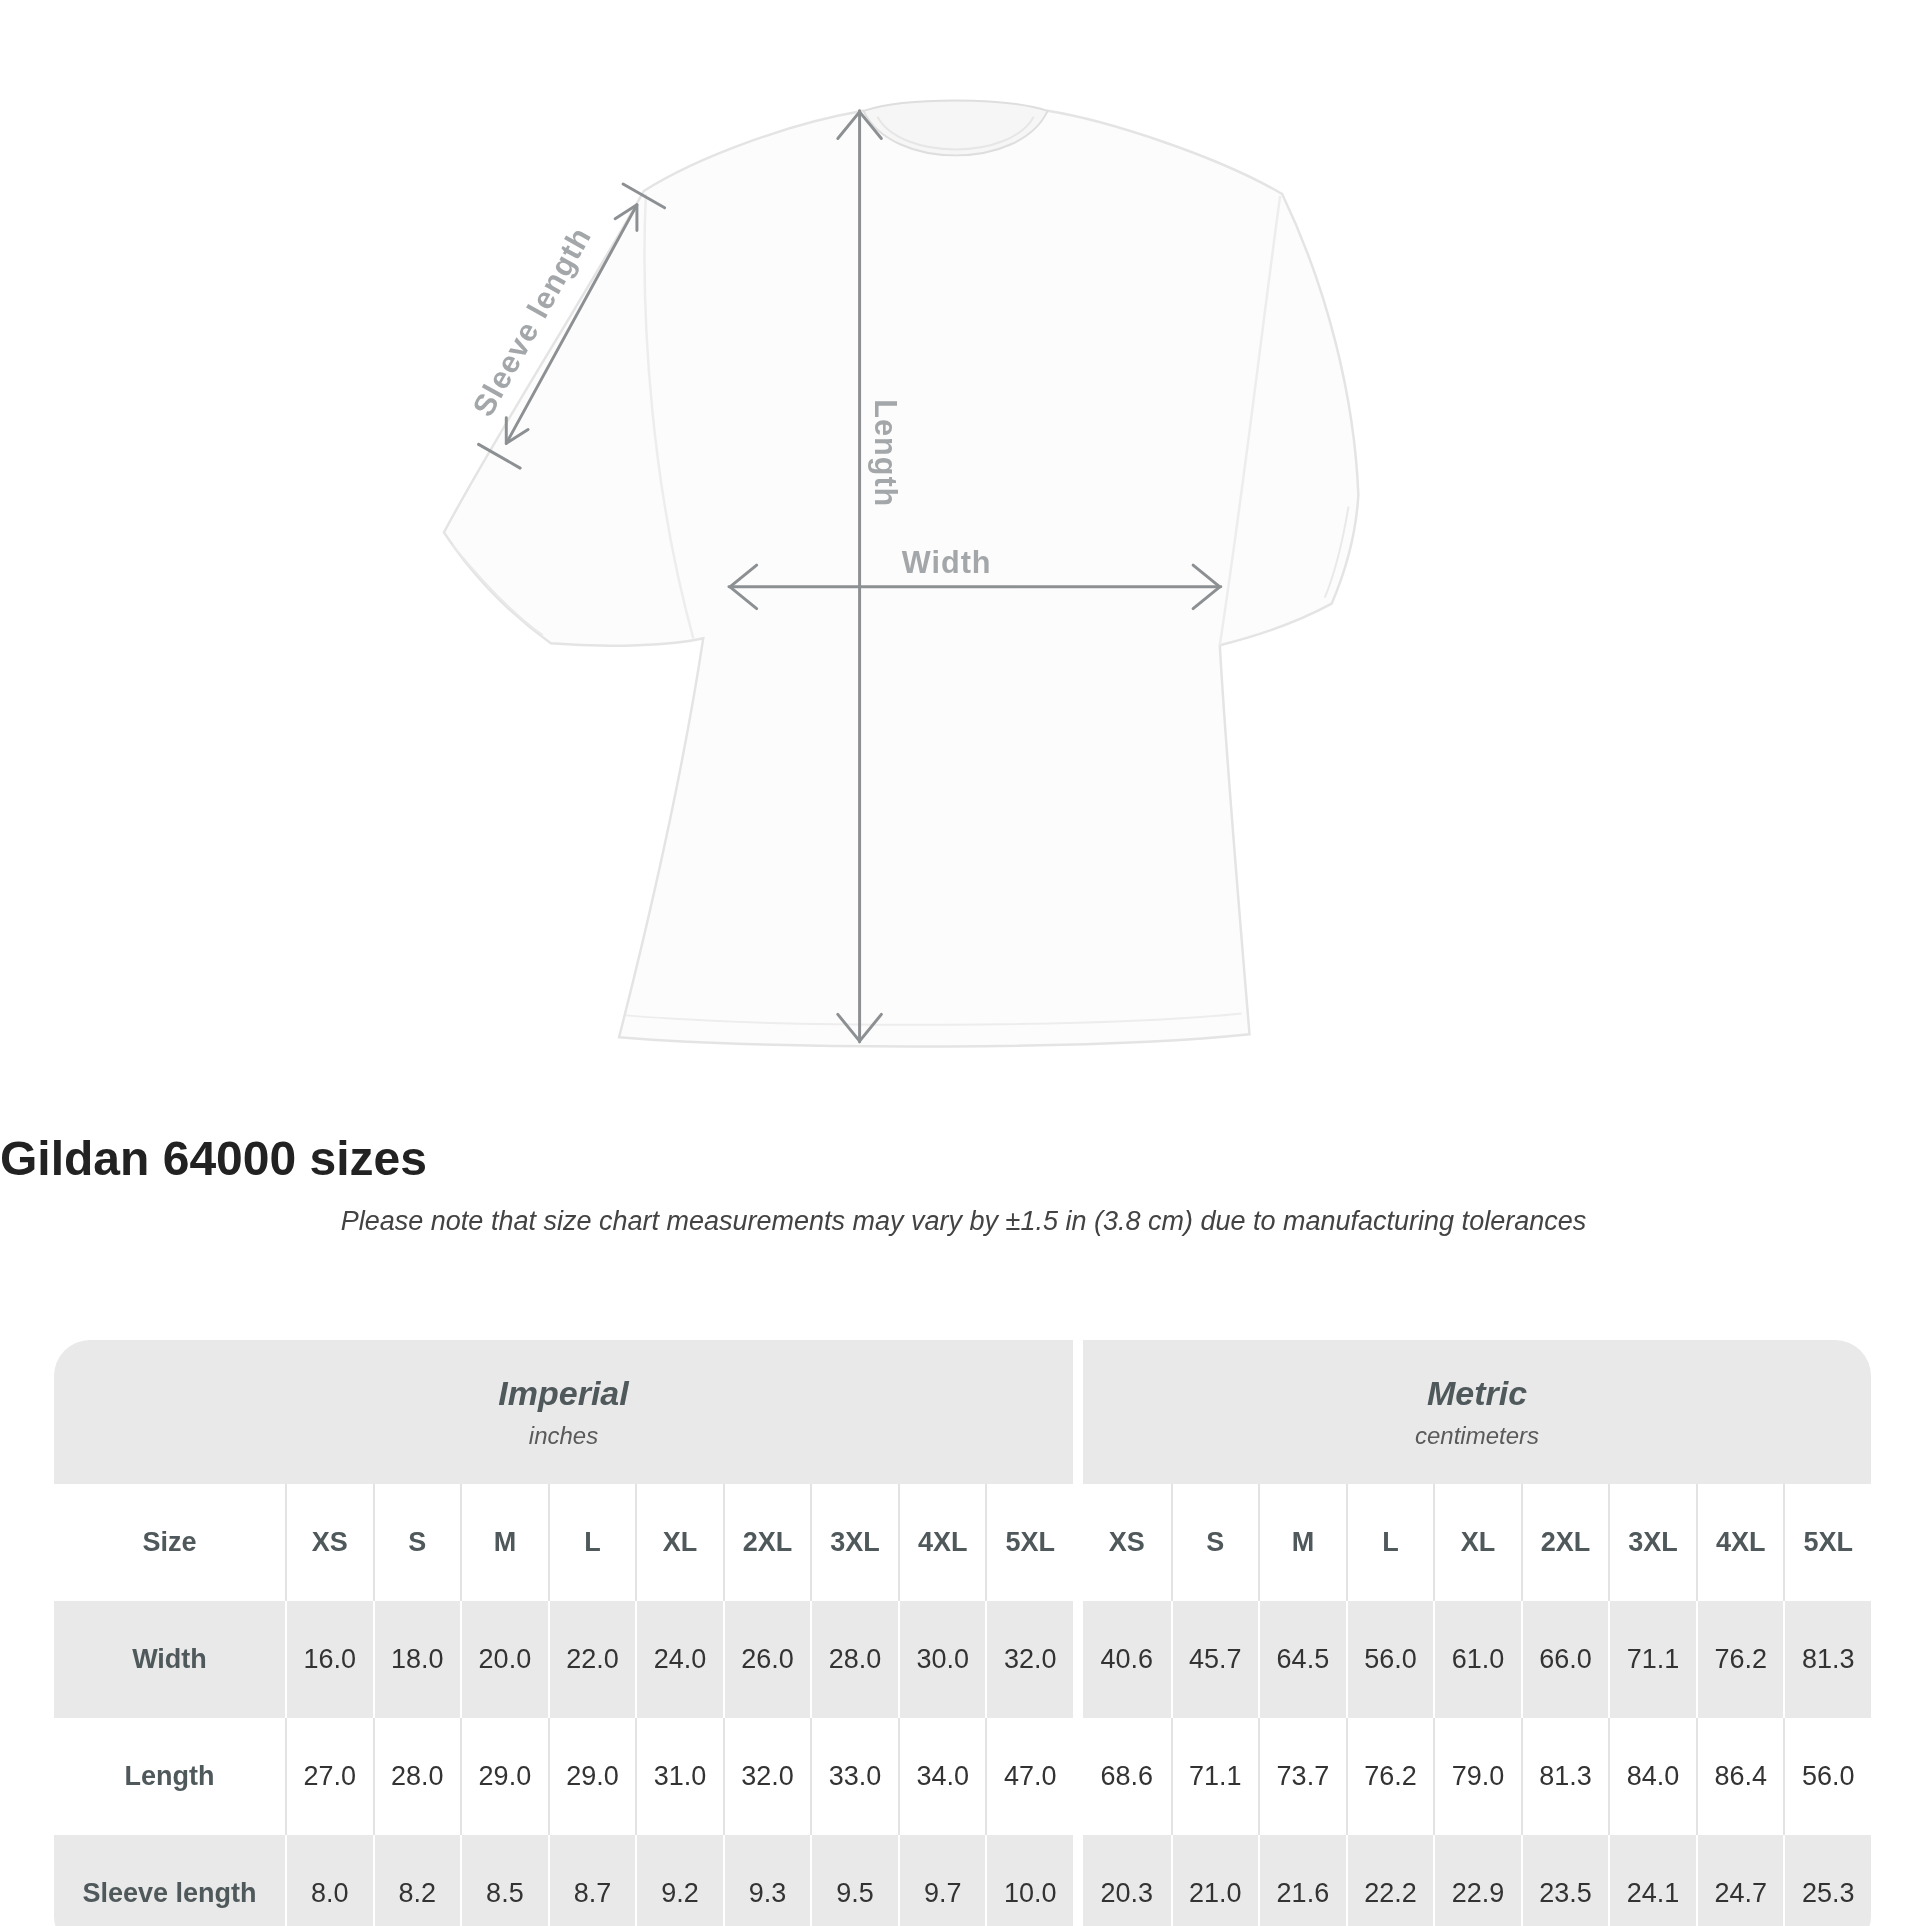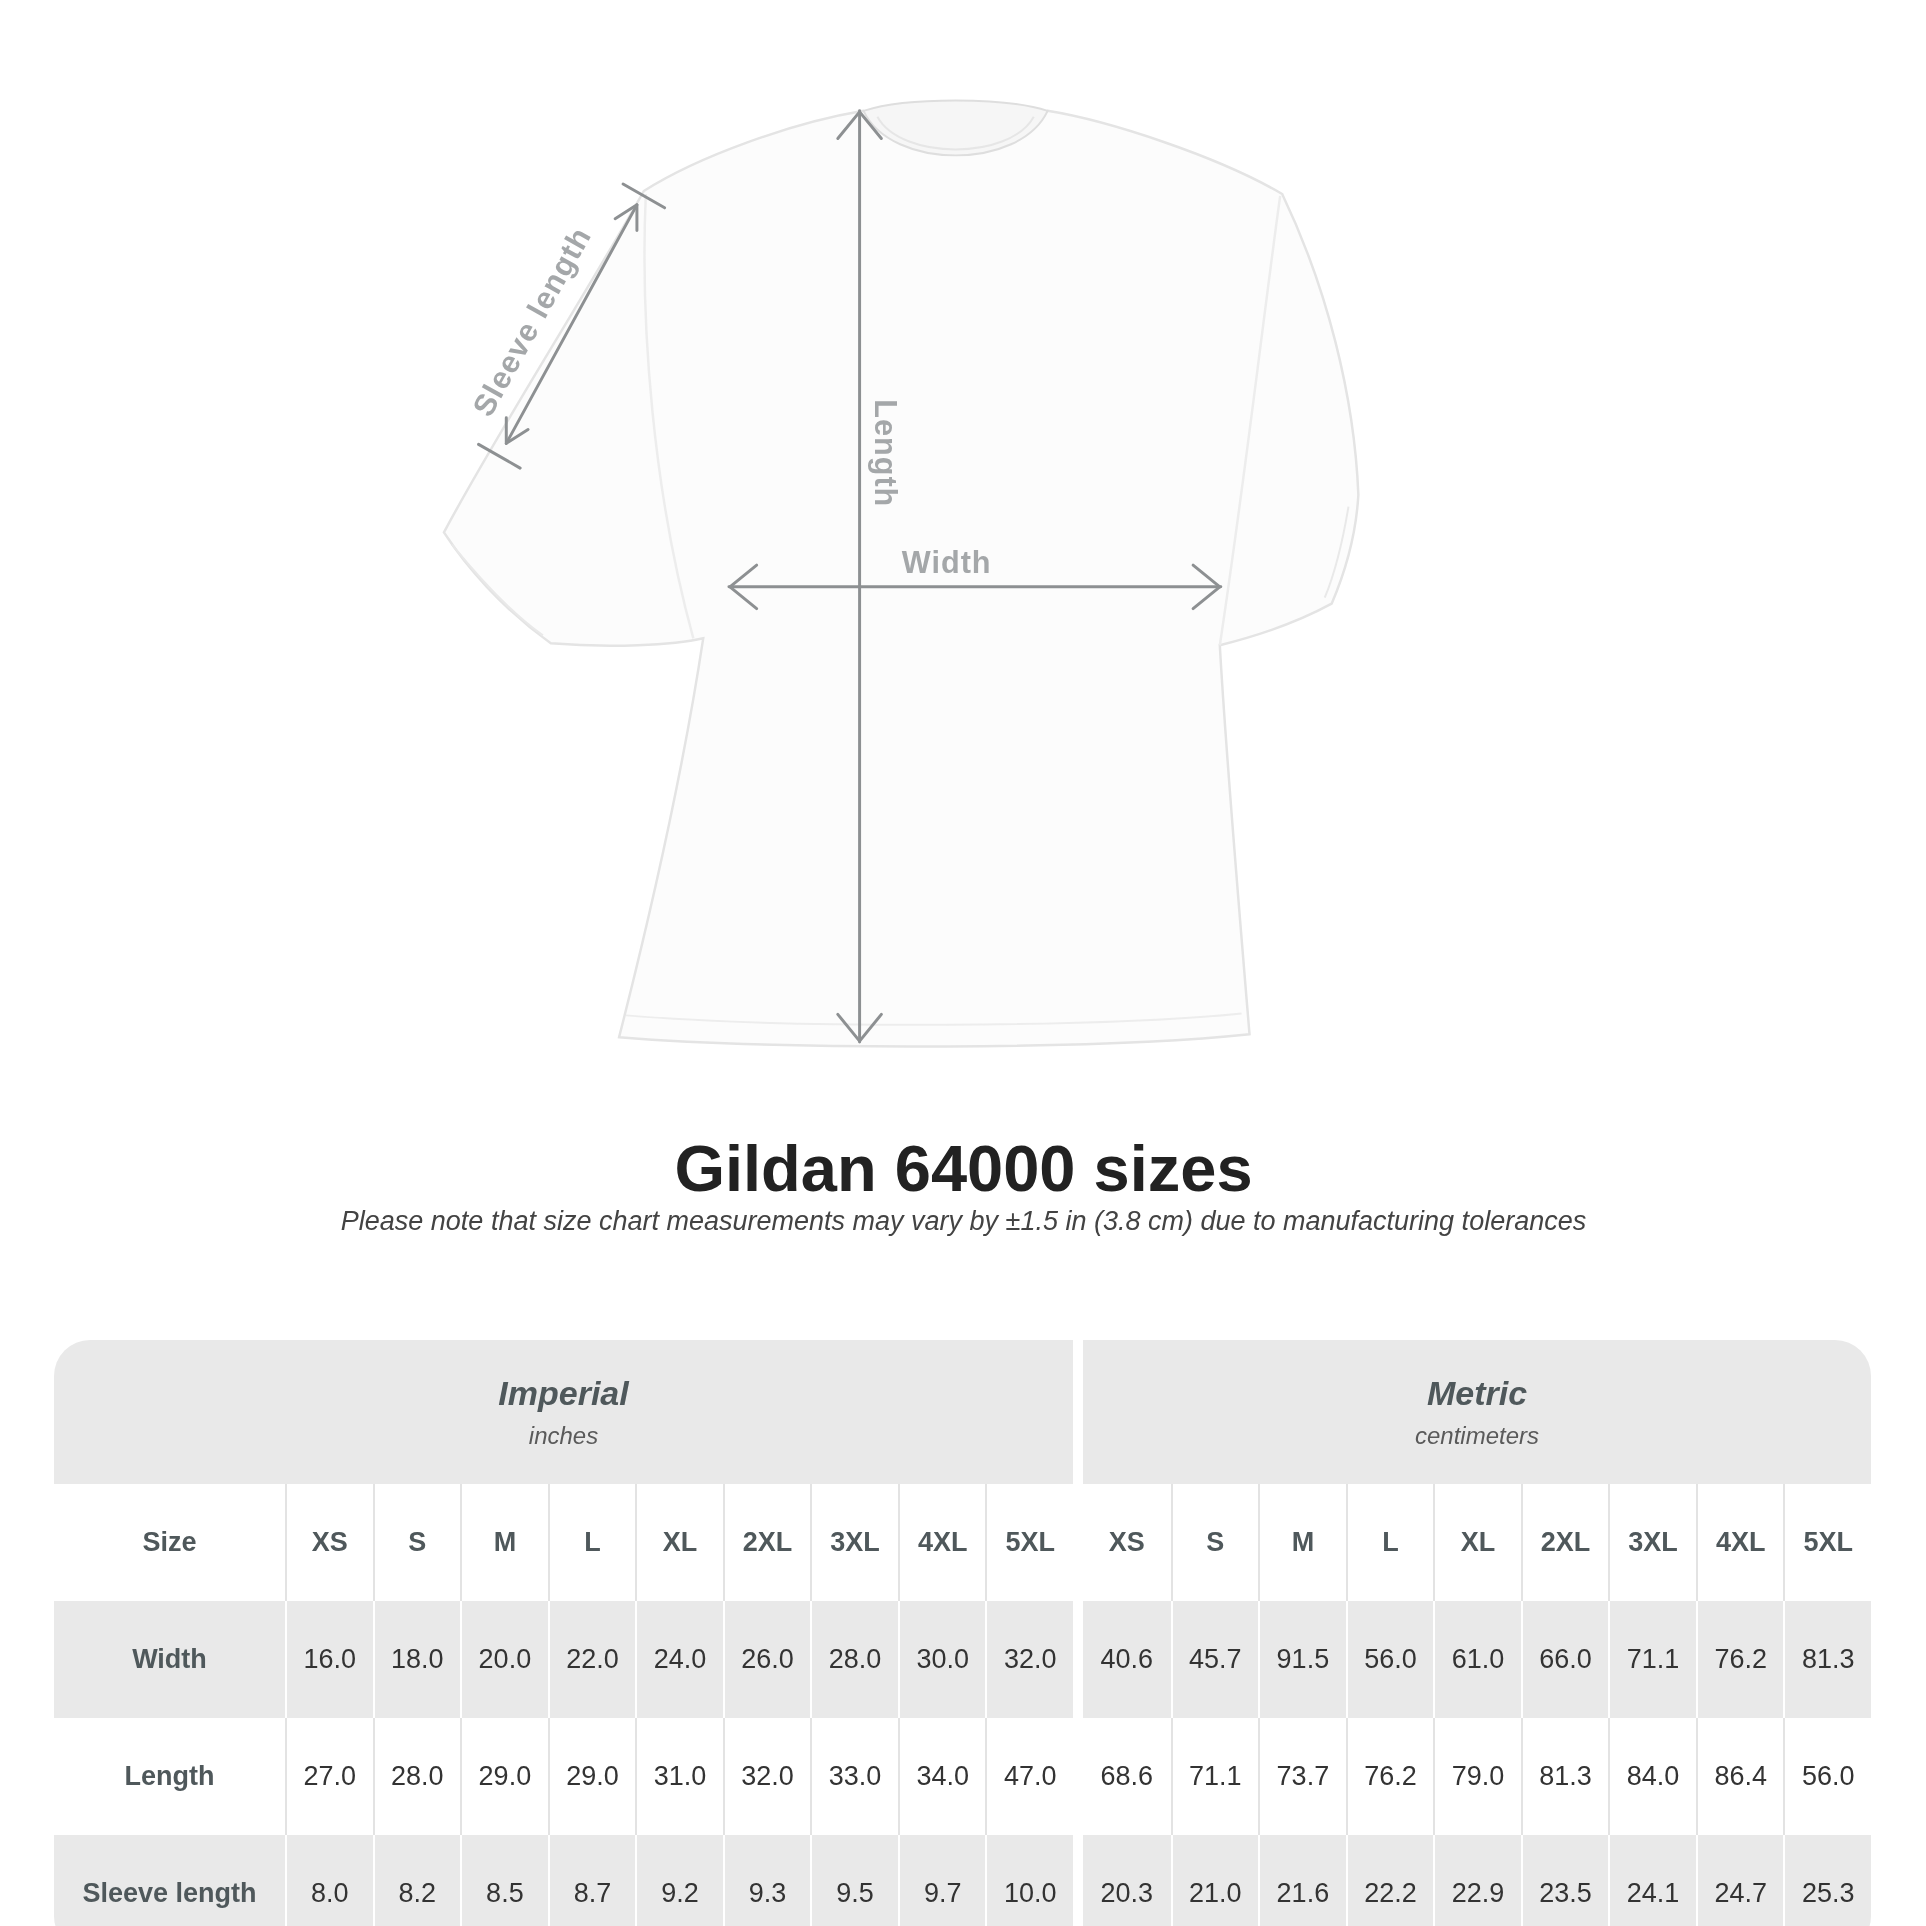--- a/index.html
+++ b/index.html
@@ -6,22 +6,22 @@
   body{
     width:1927px;height:1927px;background:#ffffff;position:relative;overflow:hidden;
     font-family:"Liberation Sans", sans-serif;
   }
   
   .shirt-svg{position:absolute;top:0;left:0;}
   .annot{stroke:#8d9092;stroke-width:3;fill:none;stroke-linecap:round;stroke-linejoin:round;}
   .annot-label{fill:#a4a7a9;font-weight:bold;font-size:31px;letter-spacing:1px;}
   
   .page-title{
-    position:absolute;top:1131px;left:0;width:100%;text-align:center;margin:0;
-    font-size:65px;font-weight:bold;color:#222222;
+    position:absolute;top:1131px;left:0;width:100%;text-align:left;margin:0;
+    font-size:48px;font-weight:bold;color:#222222;
   }
   .page-subtitle{
     position:absolute;top:1206px;left:0;width:100%;text-align:center;margin:0;
     font-size:27px;font-style:italic;color:#434343;
   }
   
   .sizetable{
     position:absolute;left:54px;top:1340px;width:1817px;
     border-radius:36px;overflow:hidden;
   }
@@ -144,21 +144,21 @@
       <div class="cell val">20.0</div>
       <div class="cell val">22.0</div>
       <div class="cell val">24.0</div>
       <div class="cell val">26.0</div>
       <div class="cell val">28.0</div>
       <div class="cell val">30.0</div>
       <div class="cell val">32.0</div>
       <div class="gap"></div>
       <div class="cell val">40.6</div>
       <div class="cell val">45.7</div>
-      <div class="cell val">91.5</div>
+      <div class="cell val">64.5</div>
       <div class="cell val">56.0</div>
       <div class="cell val">61.0</div>
       <div class="cell val">66.0</div>
       <div class="cell val">71.1</div>
       <div class="cell val">76.2</div>
       <div class="cell val">81.3</div>
     </div>
 
   <div class="trow data-row r-white" id="row-1">
     <div class="cell lbl">Length</div>

